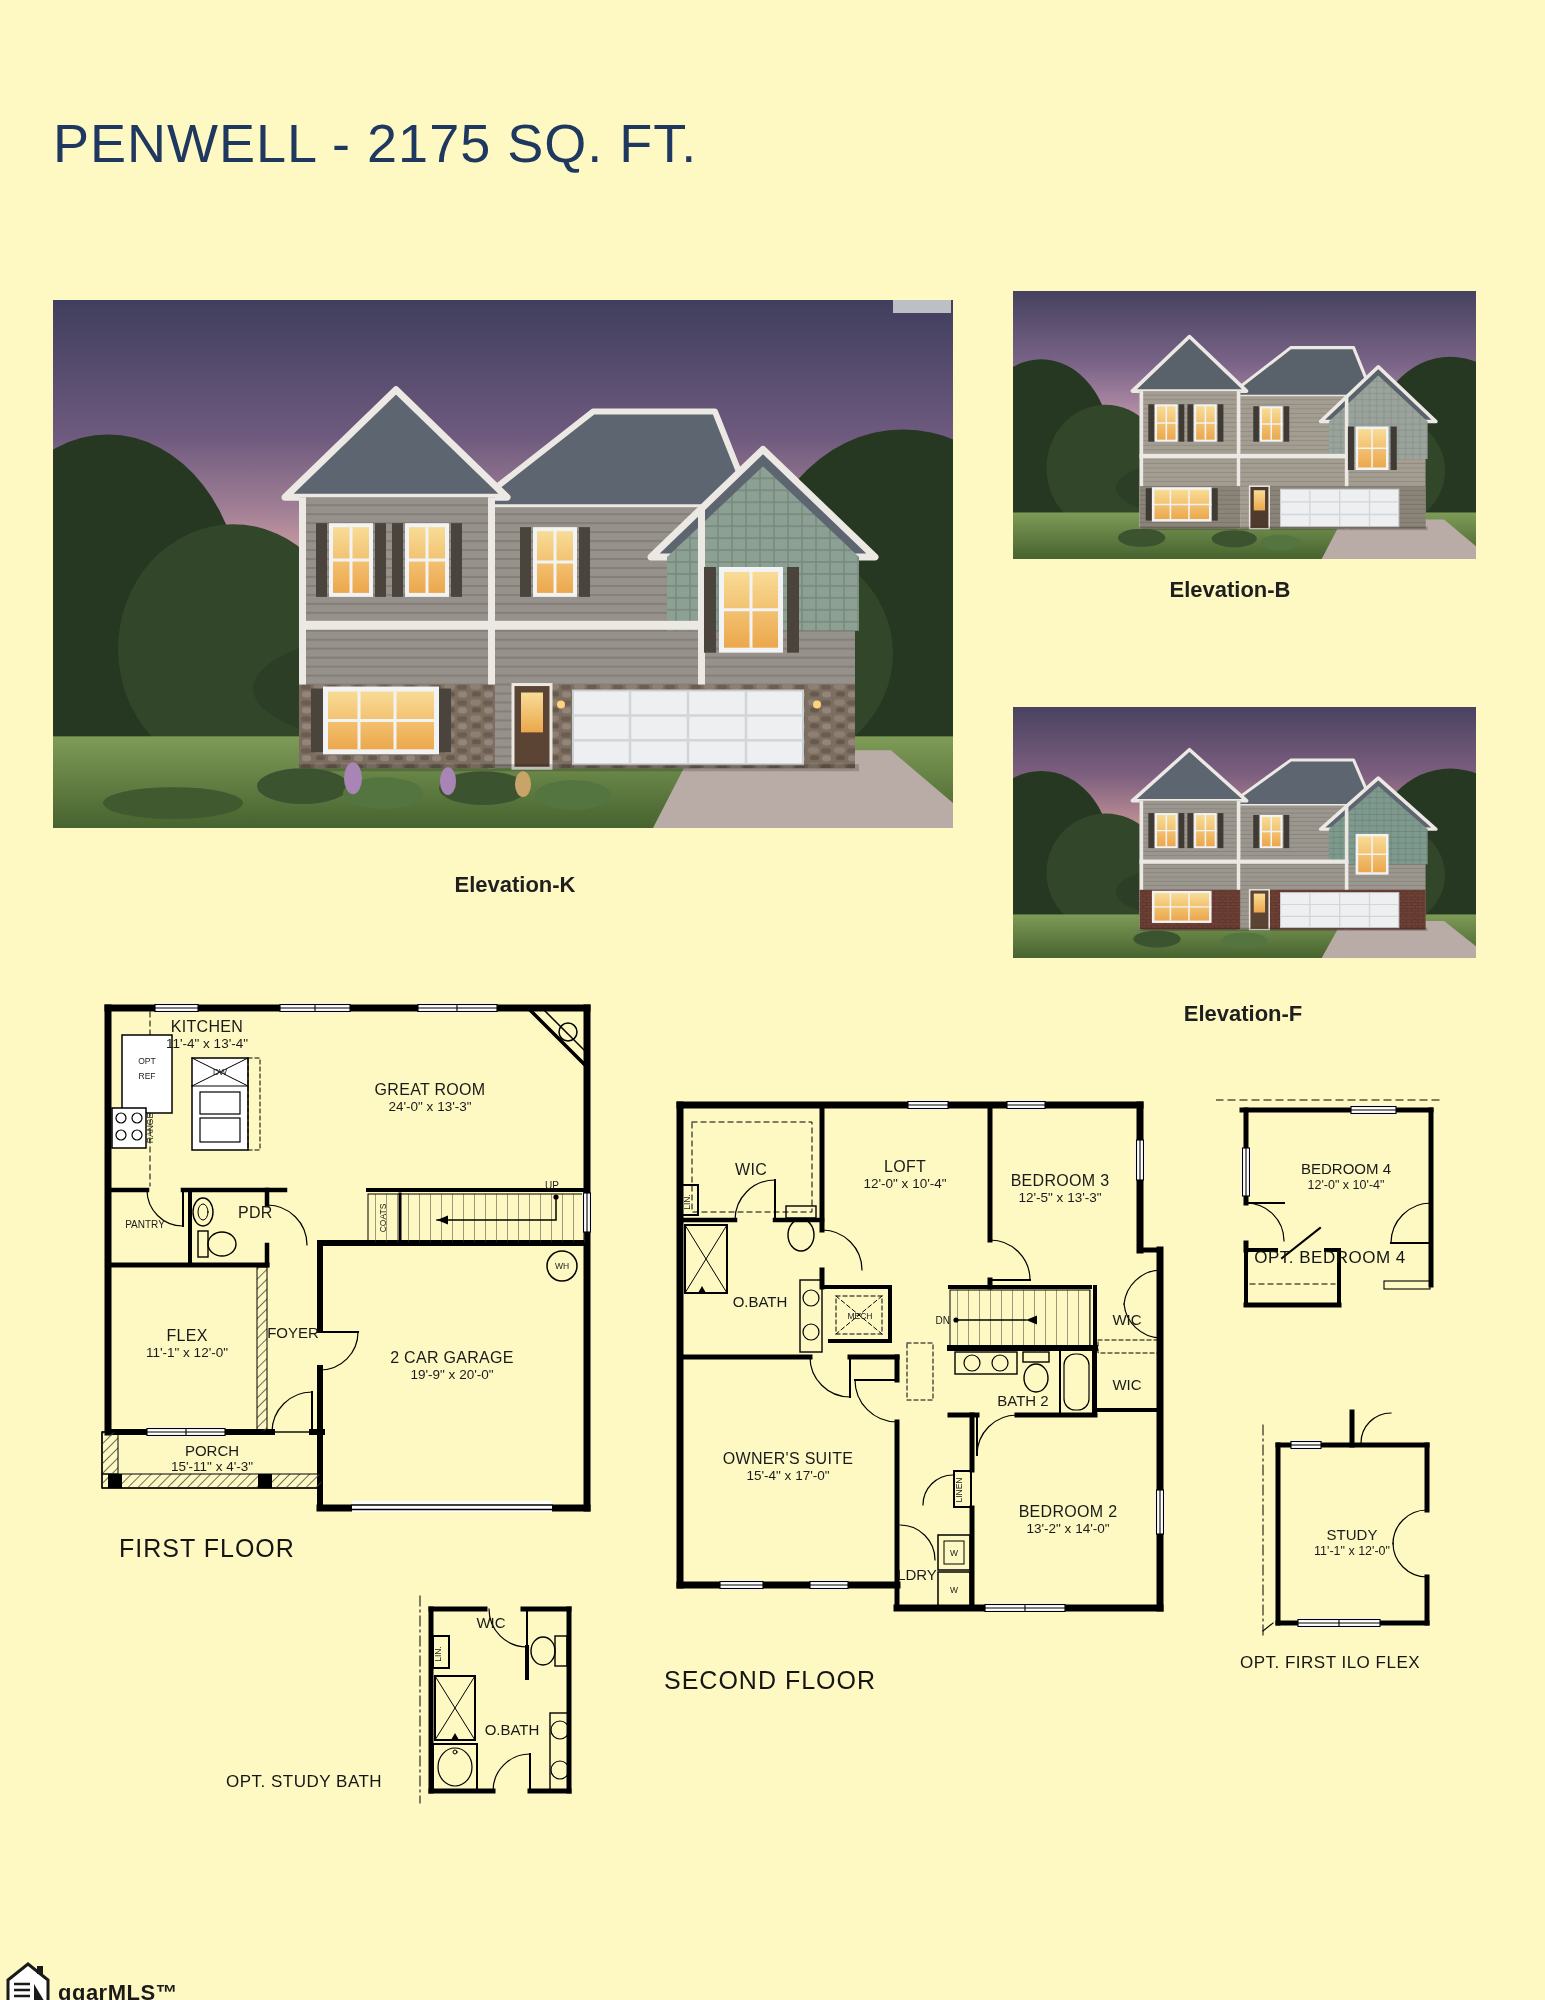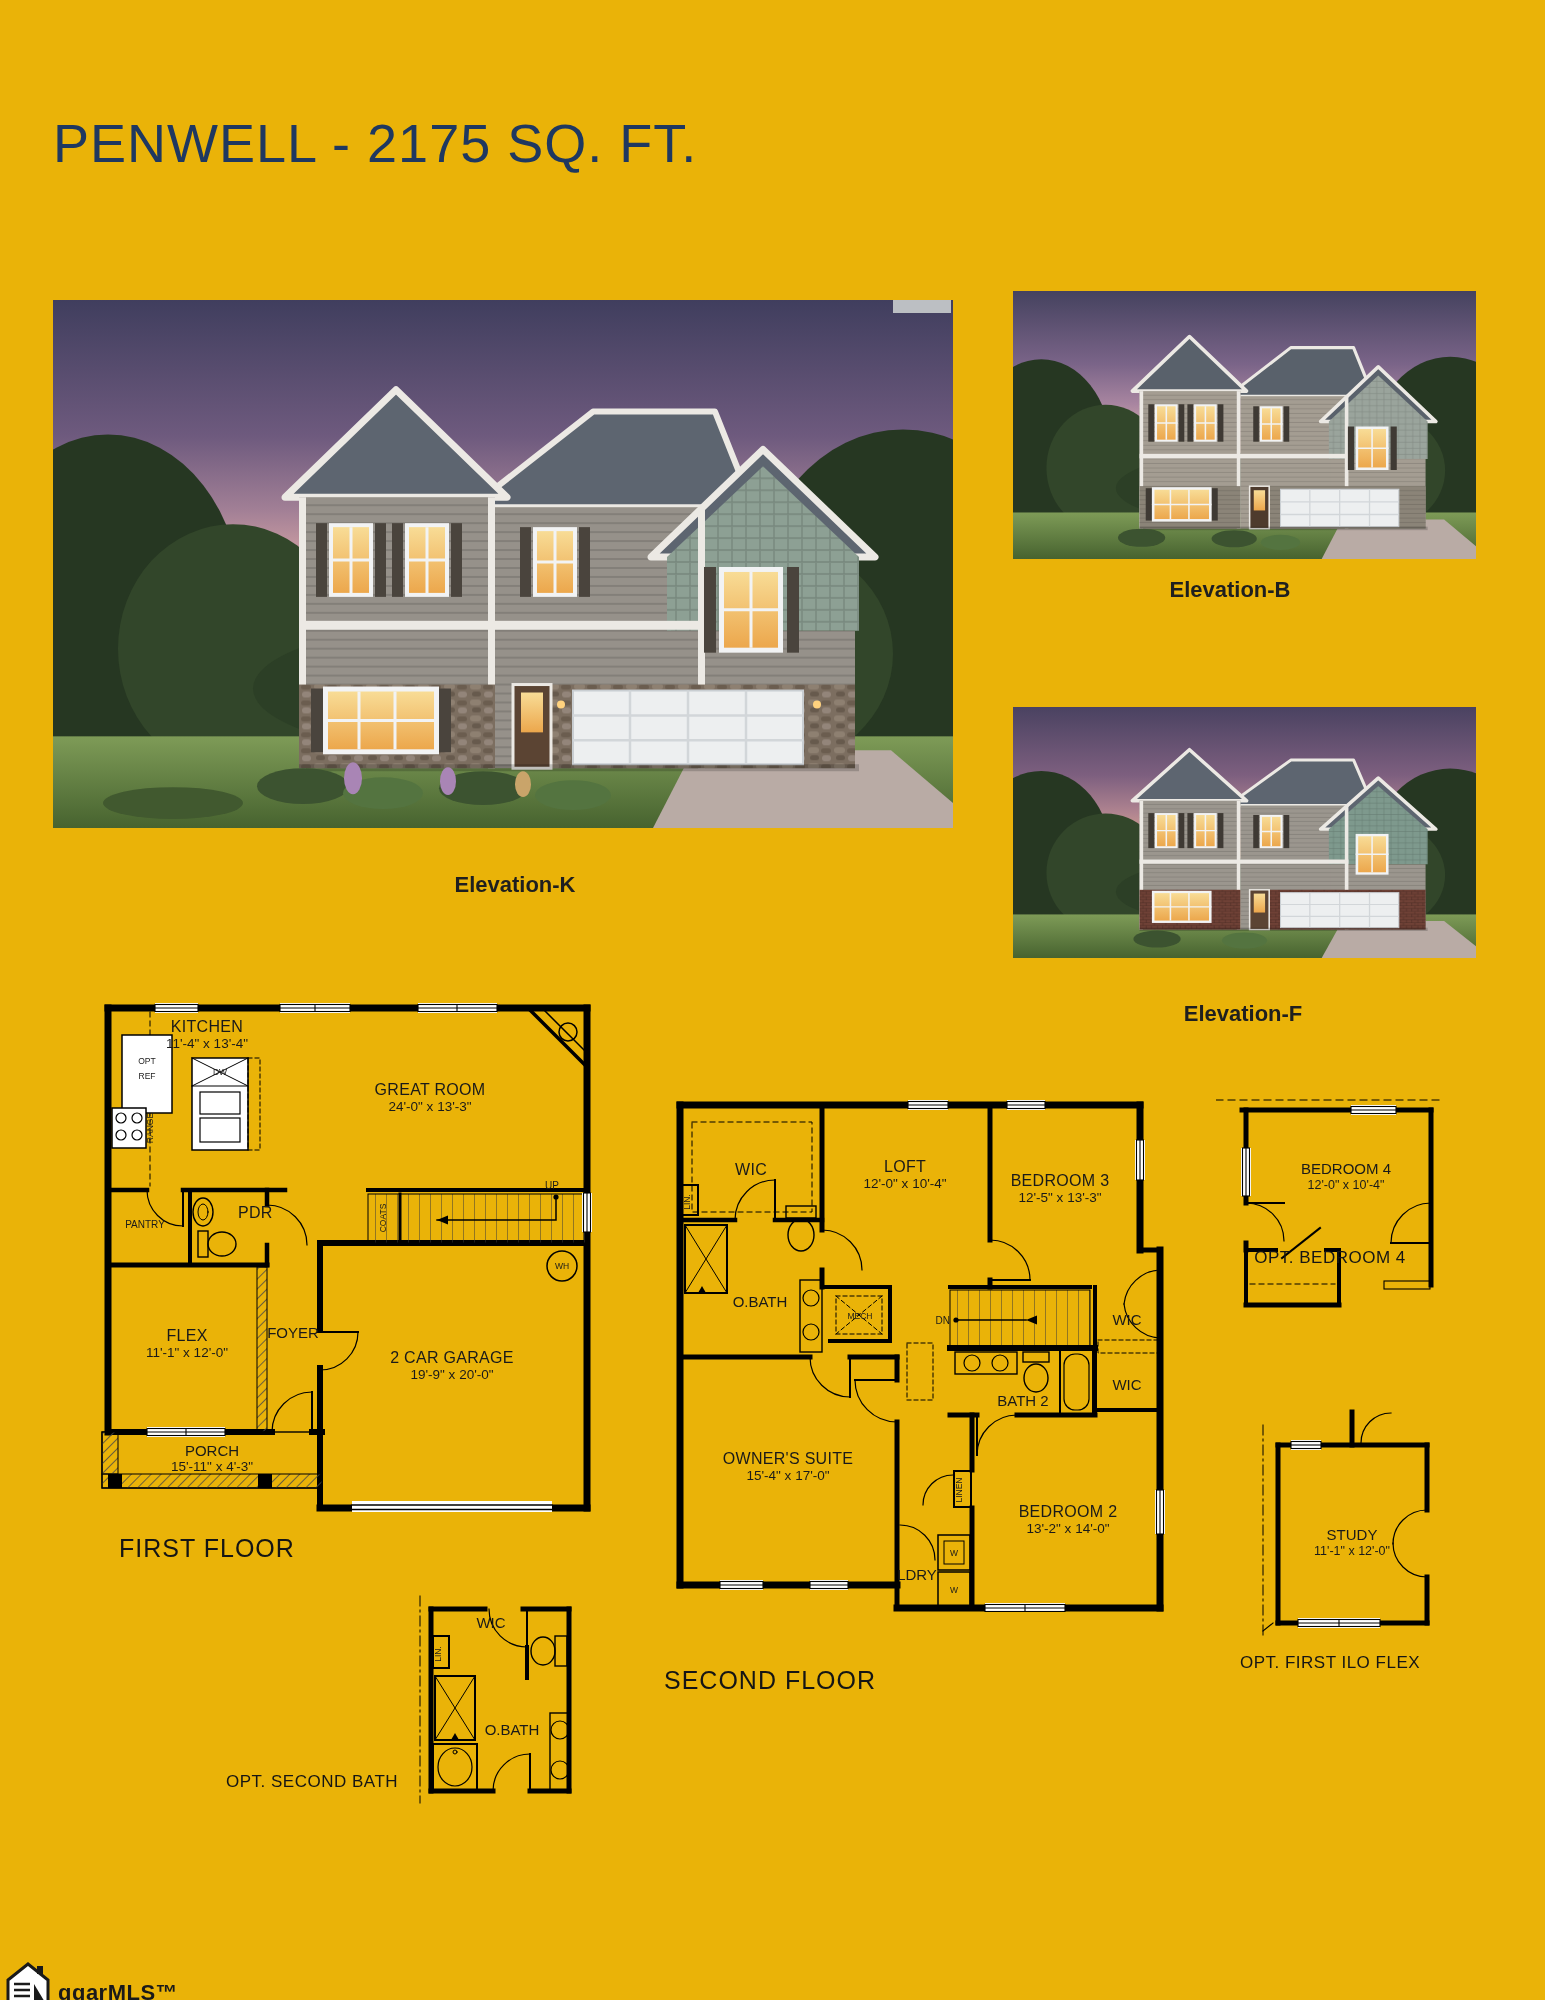--- a/index.html
+++ b/index.html
@@ -1,16 +1,16 @@
 <!DOCTYPE html>
 <html><head>
 <meta charset="utf-8">
 <style>
   html,body{margin:0;padding:0;background:#ffffff;}
-  .page{position:relative;width:1545px;height:2000px;background:#eab308;overflow:hidden;
+  .page{position:relative;width:1545px;height:2000px;background:#fef9c3;overflow:hidden;
         font-family:"Liberation Sans", sans-serif;}
   .abs{position:absolute;}
   .page-title{font-size:54px;font-weight:400;letter-spacing:1px;color:#1f3860;white-space:nowrap;}
   .elev-label{font-size:22px;font-weight:700;color:#1f1f1f;text-align:center;}
   .floor-caption{font-size:25px;font-weight:400;letter-spacing:1px;color:#151515;white-space:nowrap;margin-top:20px;}
   .opt-caption{font-size:17px;font-weight:400;letter-spacing:0.5px;color:#151515;text-align:center;white-space:nowrap;}
   .photo{position:absolute;overflow:hidden;background:#6e5a7e;}
   .photo svg{display:block;width:100%;height:100%;}
   svg.plan{position:absolute;}
   svg.plan text{fill:#1a1a1a;font-family:"Liberation Sans", sans-serif;}
@@ -763,21 +763,21 @@
         <circle cx="155" cy="182" r="9" stroke-width="1.2"></circle>
       </g>
 
       <path d="M125 203V166" stroke-width="2"></path>
       <path d="M88 203A37 37 0 0 1 125 166" stroke-width="1.2"></path>
     </g>
     <text class="t-room-sm" x="86" y="40" text-anchor="middle">WIC</text>
     <text class="t-micro" x="36" y="66" text-anchor="middle" transform="rotate(-90 36 66)">LIN.</text>
     <text class="t-room-sm" x="107" y="147" text-anchor="middle">O.BATH</text>
   </svg>
-  <div class="abs opt-caption" style="left:226px;top:1772px;width:180px;text-align:left;">OPT. SECOND BATH</div>
+  <div class="abs opt-caption" style="left:226px;top:1772px;width:180px;text-align:left;">OPT. STUDY BATH</div>
 
   <div class="abs watermark" style="left:4px;top:1960px;">
     <svg width="52" height="46" viewBox="0 0 52 46">
       <path d="M4 20 L24 4 L44 20 V44 H4 Z" fill="#ffffff" stroke="#1a1a1a" stroke-width="3"></path>
       <path d="M10 24H26 M10 30H26 M10 36H26" stroke="#1a1a1a" stroke-width="2.5" fill="none"></path>
       <path d="M30 24 L42 44 L30 44 Z" fill="#1a1a1a"></path>
       <rect x="33" y="6" width="6" height="8" fill="#1a1a1a"></rect>
     </svg>
     <span class="wm-text">ggarMLS™</span>
   </div>

